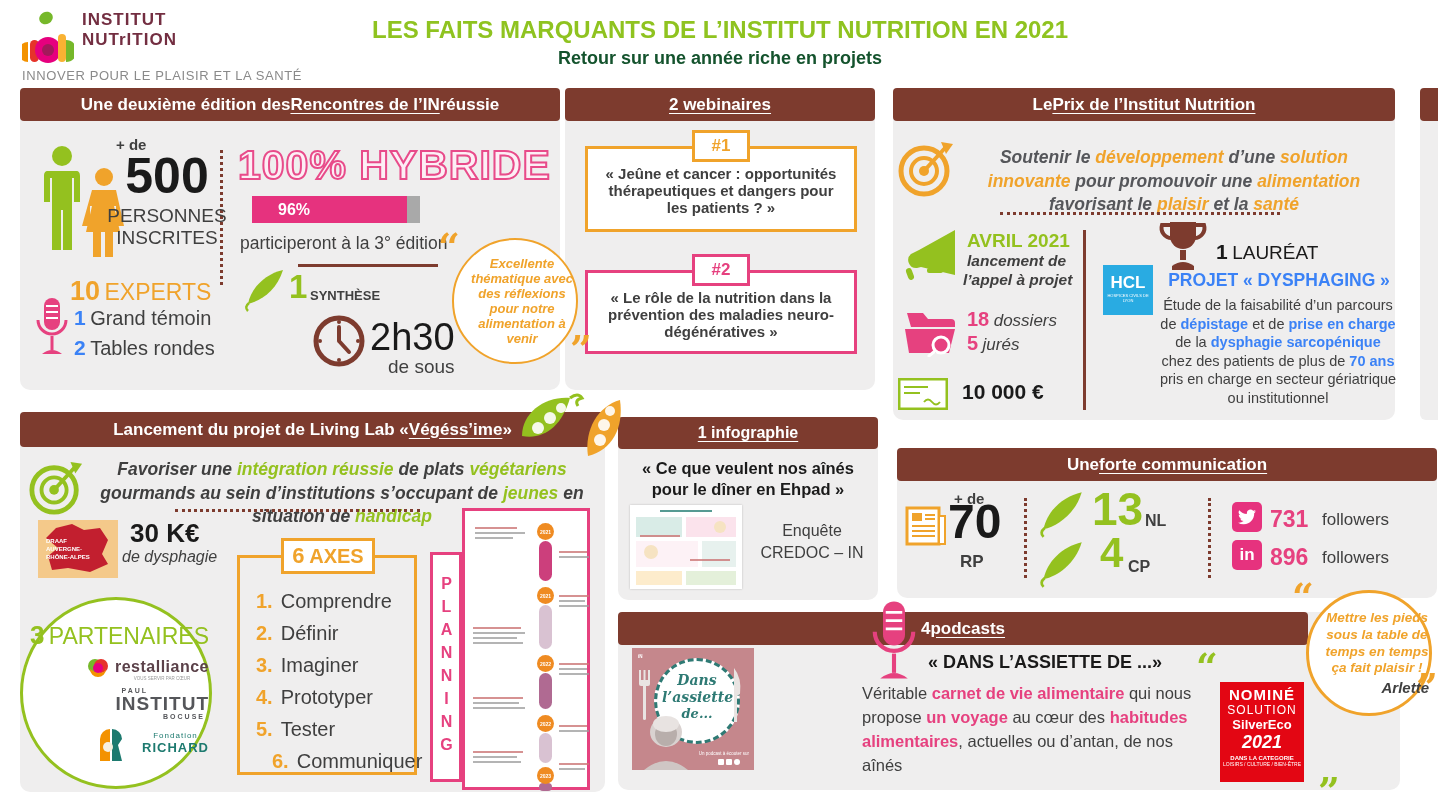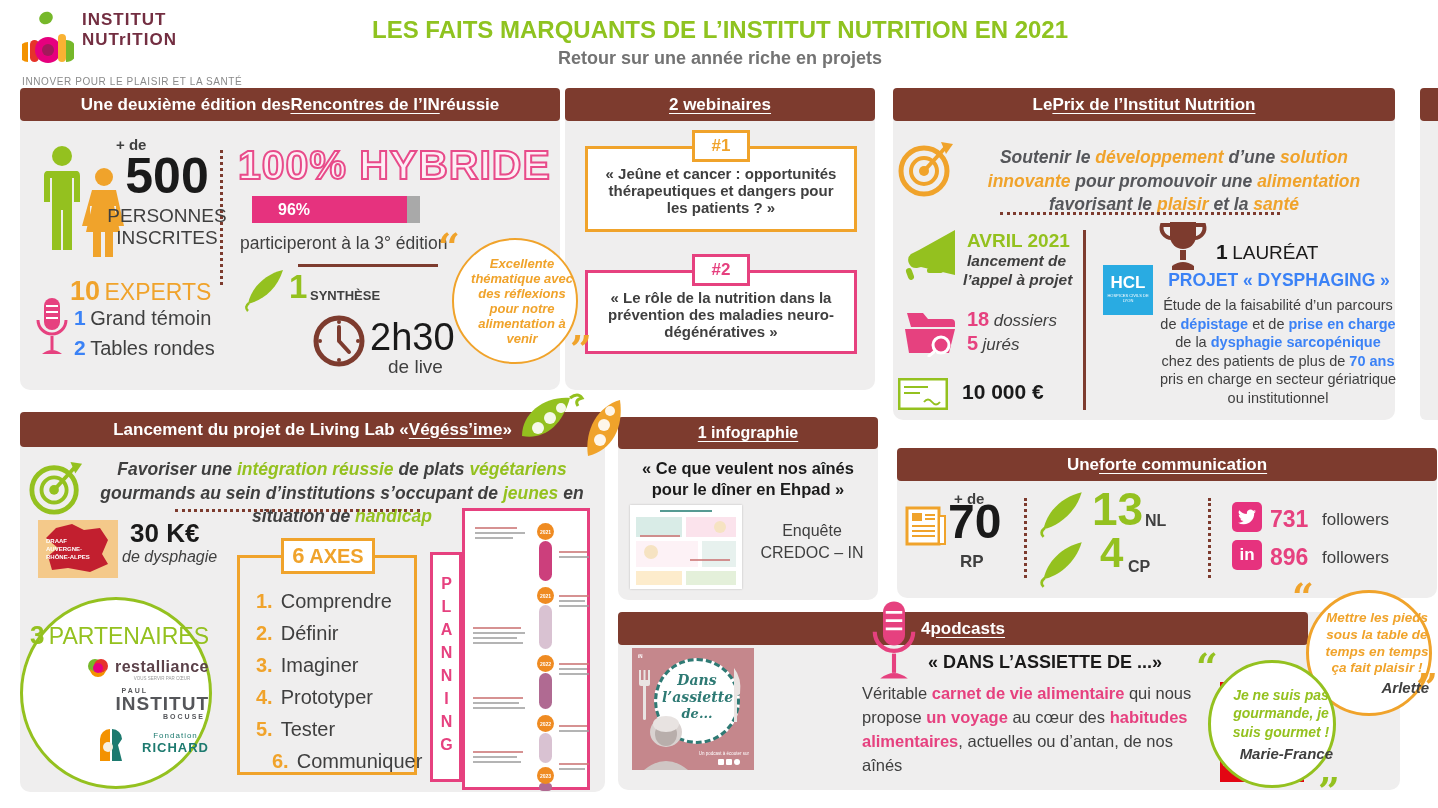--- a/index.html
+++ b/index.html
@@ -59,25 +59,25 @@
           <circle cx="26" cy="40" r="6" fill="#a3195b"></circle>
           <path d="M44 52 a11 11 0 0 0 0-22 v22 z" fill="#76b82a"></path>
           <rect x="36" y="24" width="8" height="28" rx="4" fill="#f9b233"></rect>
         </svg>
       </span>
       <span style="margin-left:8px;">
         <div class="b" style="font-size:17px;color:#732e41;letter-spacing:1px;">INSTITUT</div>
         <div class="b" style="font-size:17px;color:#732e41;letter-spacing:1px;">NUTrITION</div>
       </span>
     </div>
-    <div style="font-size:10px;color:#8a8a8a;letter-spacing:.6px;margin-top:10px;">INNOVER POUR LE PLAISIR ET LA SANTÉ</div>
+    <div style="font-size:13px;color:#8a8a8a;letter-spacing:.6px;margin-top:2px;">INNOVER POUR LE PLAISIR ET LA SANTÉ</div>
   </div>
 
   <div class="abs b ctr" style="left:330px;top:16px;width:780px;font-size:24px;color:#8fc320;">LES FAITS MARQUANTS DE L’INSTITUT NUTRITION EN 2021</div>
-  <div class="abs b ctr" style="left:330px;top:48px;width:780px;font-size:18px;color:#737373;">Retour sur une année riche en projets</div>
+  <div class="abs b ctr" style="left:330px;top:48px;width:780px;font-size:18px;color:#14532d;">Retour sur une année riche en projets</div>
 
   <div class="card" style="left:20px;top:88px;width:540px;height:302px;"></div>
   <div class="bar" style="left:20px;top:88px;width:540px;height:33px;">
     <span>Une deuxième édition des </span>
       <span class="ul">Rencontres de l’IN</span>
       <span> réussie</span>
   </div>
 
   <span class="abs" style="left:40px;top:145px;z-index:3;">
     <svg width="92" height="112" viewBox="0 0 92 112">
@@ -148,21 +148,21 @@
       <g fill="#7d3b2e">
           <circle cx="27" cy="8" r="2"></circle>
           <circle cx="27" cy="46" r="2"></circle>
           <circle cx="8" cy="27" r="2"></circle>
           <circle cx="46" cy="27" r="2"></circle>
         </g>
       <path d="M27 27 L27 13 M27 27 L37 38" stroke="#7d3b2e" stroke-width="4" fill="none" stroke-linecap="round"></path>
     </svg>
   </span>
   <span class="abs blk" style="left:370px;top:316px;font-size:38px;">2h30</span>
-  <span class="abs dark" style="left:388px;top:356px;font-size:19px;">de live</span>
+  <span class="abs dark" style="left:388px;top:356px;font-size:19px;">de sous</span>
 
   <div class="bubble" style="left:452px;top:238px;width:126px;height:126px;border:2px solid #f0a32b;">
     <div class="b it org" style="font-size:13px;width:108px;">Excellente thématique avec des réflexions pour notre alimentation à venir</div>
   </div>
   <span class="qmark org" style="left:438px;top:228px;">“</span>
   <span class="qmark org" style="left:570px;top:330px;">”</span>
 
   <div class="card" style="left:565px;top:88px;width:310px;height:302px;"></div>
   <div class="bar" style="left:565px;top:88px;width:310px;height:33px;">
     <span class="ul">2 webinaires</span>
@@ -540,20 +540,16 @@
     <div style="font-size:5px;">LOISIRS / CULTURE / BIEN-ÊTRE</div>
   </div>
 
   <div class="bubble" style="left:1306px;top:590px;width:126px;height:126px;border:3px solid #f0a32b;">
     <div class="b it org" style="font-size:13.5px;width:104px;line-height:1.25;">Mettre les pieds sous la table de temps en temps ça fait plaisir !</div>
     <div class="b it dark" style="font-size:15px;margin-top:2px;">Arlette</div>
   </div>
   <span class="qmark org" style="left:1292px;top:578px;">“</span>
   <span class="qmark org" style="left:1416px;top:668px;">”</span>
 
-  <div class="bubble" style="left:1208px;top:660px;width:128px;height:128px;border:3px solid #94c11f;z-index:8;">
-    <div class="b it grn" style="font-size:14px;width:104px;line-height:1.3;">Je ne suis pas gourmande, je suis gourmet !</div>
-    <div class="b it dark" style="font-size:15px;margin-top:4px;">Marie-France</div>
-  </div>
   <span class="qmark grn" style="left:1196px;top:648px;z-index:9;">“</span>
   <span class="qmark grn" style="left:1318px;top:772px;z-index:9;">”</span>
 
 </div>
 
 </body></html>

